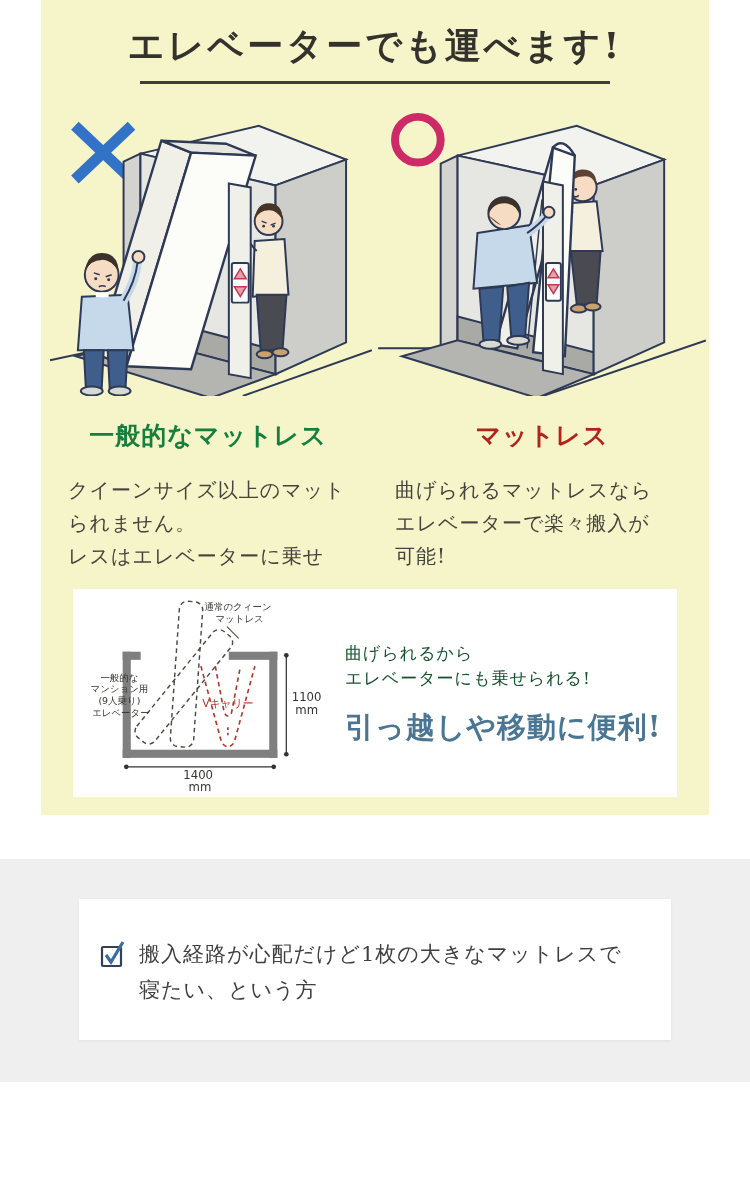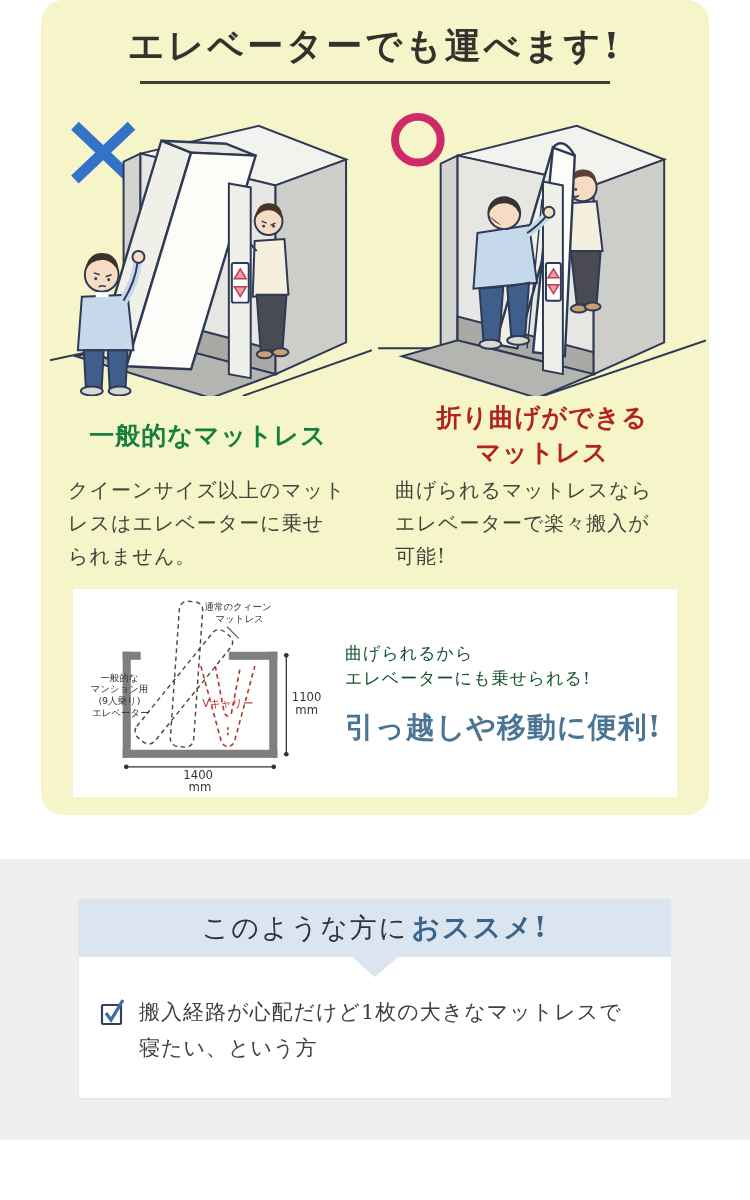--- a/index.html
+++ b/index.html
@@ -1,19 +1,19 @@
 <!DOCTYPE html>
 <html><head>
 <meta charset="utf-8">
 <style>
   html,body{margin:0;padding:0;background:#ffffff;}
   body{font-family:"DejaVu Serif","Liberation Serif",serif;width:750px;}
 
   
-  .hero{width:668px;margin:0 auto;background:#f6f4c9;padding:22px 0 18px;box-sizing:border-box;border-radius:22px;}
+  .hero{width:668px;margin:0 auto;background:#f6f4c9;padding:22px 0 18px;box-sizing:border-box;}
   .hero-title{text-align:center;font-size:36px;font-weight:600;color:#33322c;letter-spacing:3px;}
   .hero-rule{width:470px;border-bottom:3px solid #3f3e36;margin:10px auto 0;}
   .compare{display:flex;margin-top:16px;}
   .ccol{width:50%;box-sizing:border-box;}
   .illus{display:block;margin:0 auto;}
   .caption{height:78px;display:flex;flex-direction:column;align-items:center;justify-content:center;text-align:center;font-weight:bold;font-size:25px;line-height:1.4;letter-spacing:1px;}
   .caption.bad{color:#15803d;}
   .caption.good{color:#b2231c;}
   .desc{font-size:20px;line-height:1.65;color:#45443c;padding-left:27px;letter-spacing:1px;}
   .ccol.rcol .desc{padding-left:20px;}
@@ -114,22 +114,22 @@
           <circle cx="65" cy="181" r="1.5" fill="#2e3a55" stroke="none"></circle>
           <path d="M55,188 q4,-2 7,0" fill="none" stroke-width="1.5"></path>
           <path d="M52,196 h13" stroke="#ffffff" stroke-width="5"></path>
         </g>
       </svg>
       <div class="caption bad">
         <div>一般的なマットレス</div>
       </div>
       <div class="desc">
         <div>クイーンサイズ以上のマット</div>
+        <div>られません。</div>
         <div>レスはエレベーターに乗せ</div>
-        <div>られません。</div>
       </div>
     </div>
 
     <div class="ccol rcol">
       <svg class="illus" width="328" height="296" viewBox="0 0 330 298">
 
         <g>
           <circle cx="40" cy="40" r="23" fill="none" stroke="#cd2a67" stroke-width="8"></circle>
         </g>
 
@@ -182,21 +182,20 @@
           <polygon points="102,190 126,188 122,242 106,242" fill="#3f5e8c"></polygon>
           <polygon points="130,188 152,184 148,238 134,238" fill="#3f5e8c"></polygon>
           <ellipse cx="113" cy="246" rx="11" ry="4.5" fill="#d9d9d3"></ellipse>
           <ellipse cx="141" cy="242" rx="11" ry="4.5" fill="#d9d9d3"></ellipse>
           <circle cx="127" cy="114" r="16" fill="#f5dcc2"></circle>
           <path d="M111,116 Q110,98 127,98 Q144,98 143,118 Q140,104 127,104 Q115,104 111,116 Z" fill="#3b332b" stroke="none"></path>
           <path d="M111,116 Q118,124 124,126" fill="#3b332b" stroke="none"></path>
         </g>
       </svg>
       <div class="caption good">
-        <div>折り曲げができる</div>
         <div>マットレス</div>
       </div>
       <div class="desc">
         <div>曲げられるマットレスなら</div>
         <div>エレベーターで楽々搬入が</div>
         <div>可能!</div>
       </div>
     </div>
   </div>
 
@@ -263,25 +262,20 @@
       <div class="big">引っ越しや移動に便利!</div>
     </div>
   </div>
 
 </div>
 
 <div class="gap"></div>
 
 <div class="recommend">
   <div class="card">
-    <div class="banner">
-      <span>このような方に</span>
-      <span class="accent">おススメ!</span>
-      <span class="banner-tri"></span>
-    </div>
     <div class="cardbody">
       <div class="check-row">
         <svg class="check-icon" width="28" height="30" viewBox="0 0 28 30">
           <rect x="3" y="8" width="19" height="19" rx="1" fill="#ffffff" stroke="#33405a" stroke-width="2.2"></rect>
           <path d="M7,16 L12,23 L24,3" fill="none" stroke="#3c6ca0" stroke-width="3.2"></path>
         </svg>
         <div class="check-text">
           <div>搬入経路が心配だけど1枚の大きなマットレスで</div>
           <div>寝たい、という方</div>
         </div>

